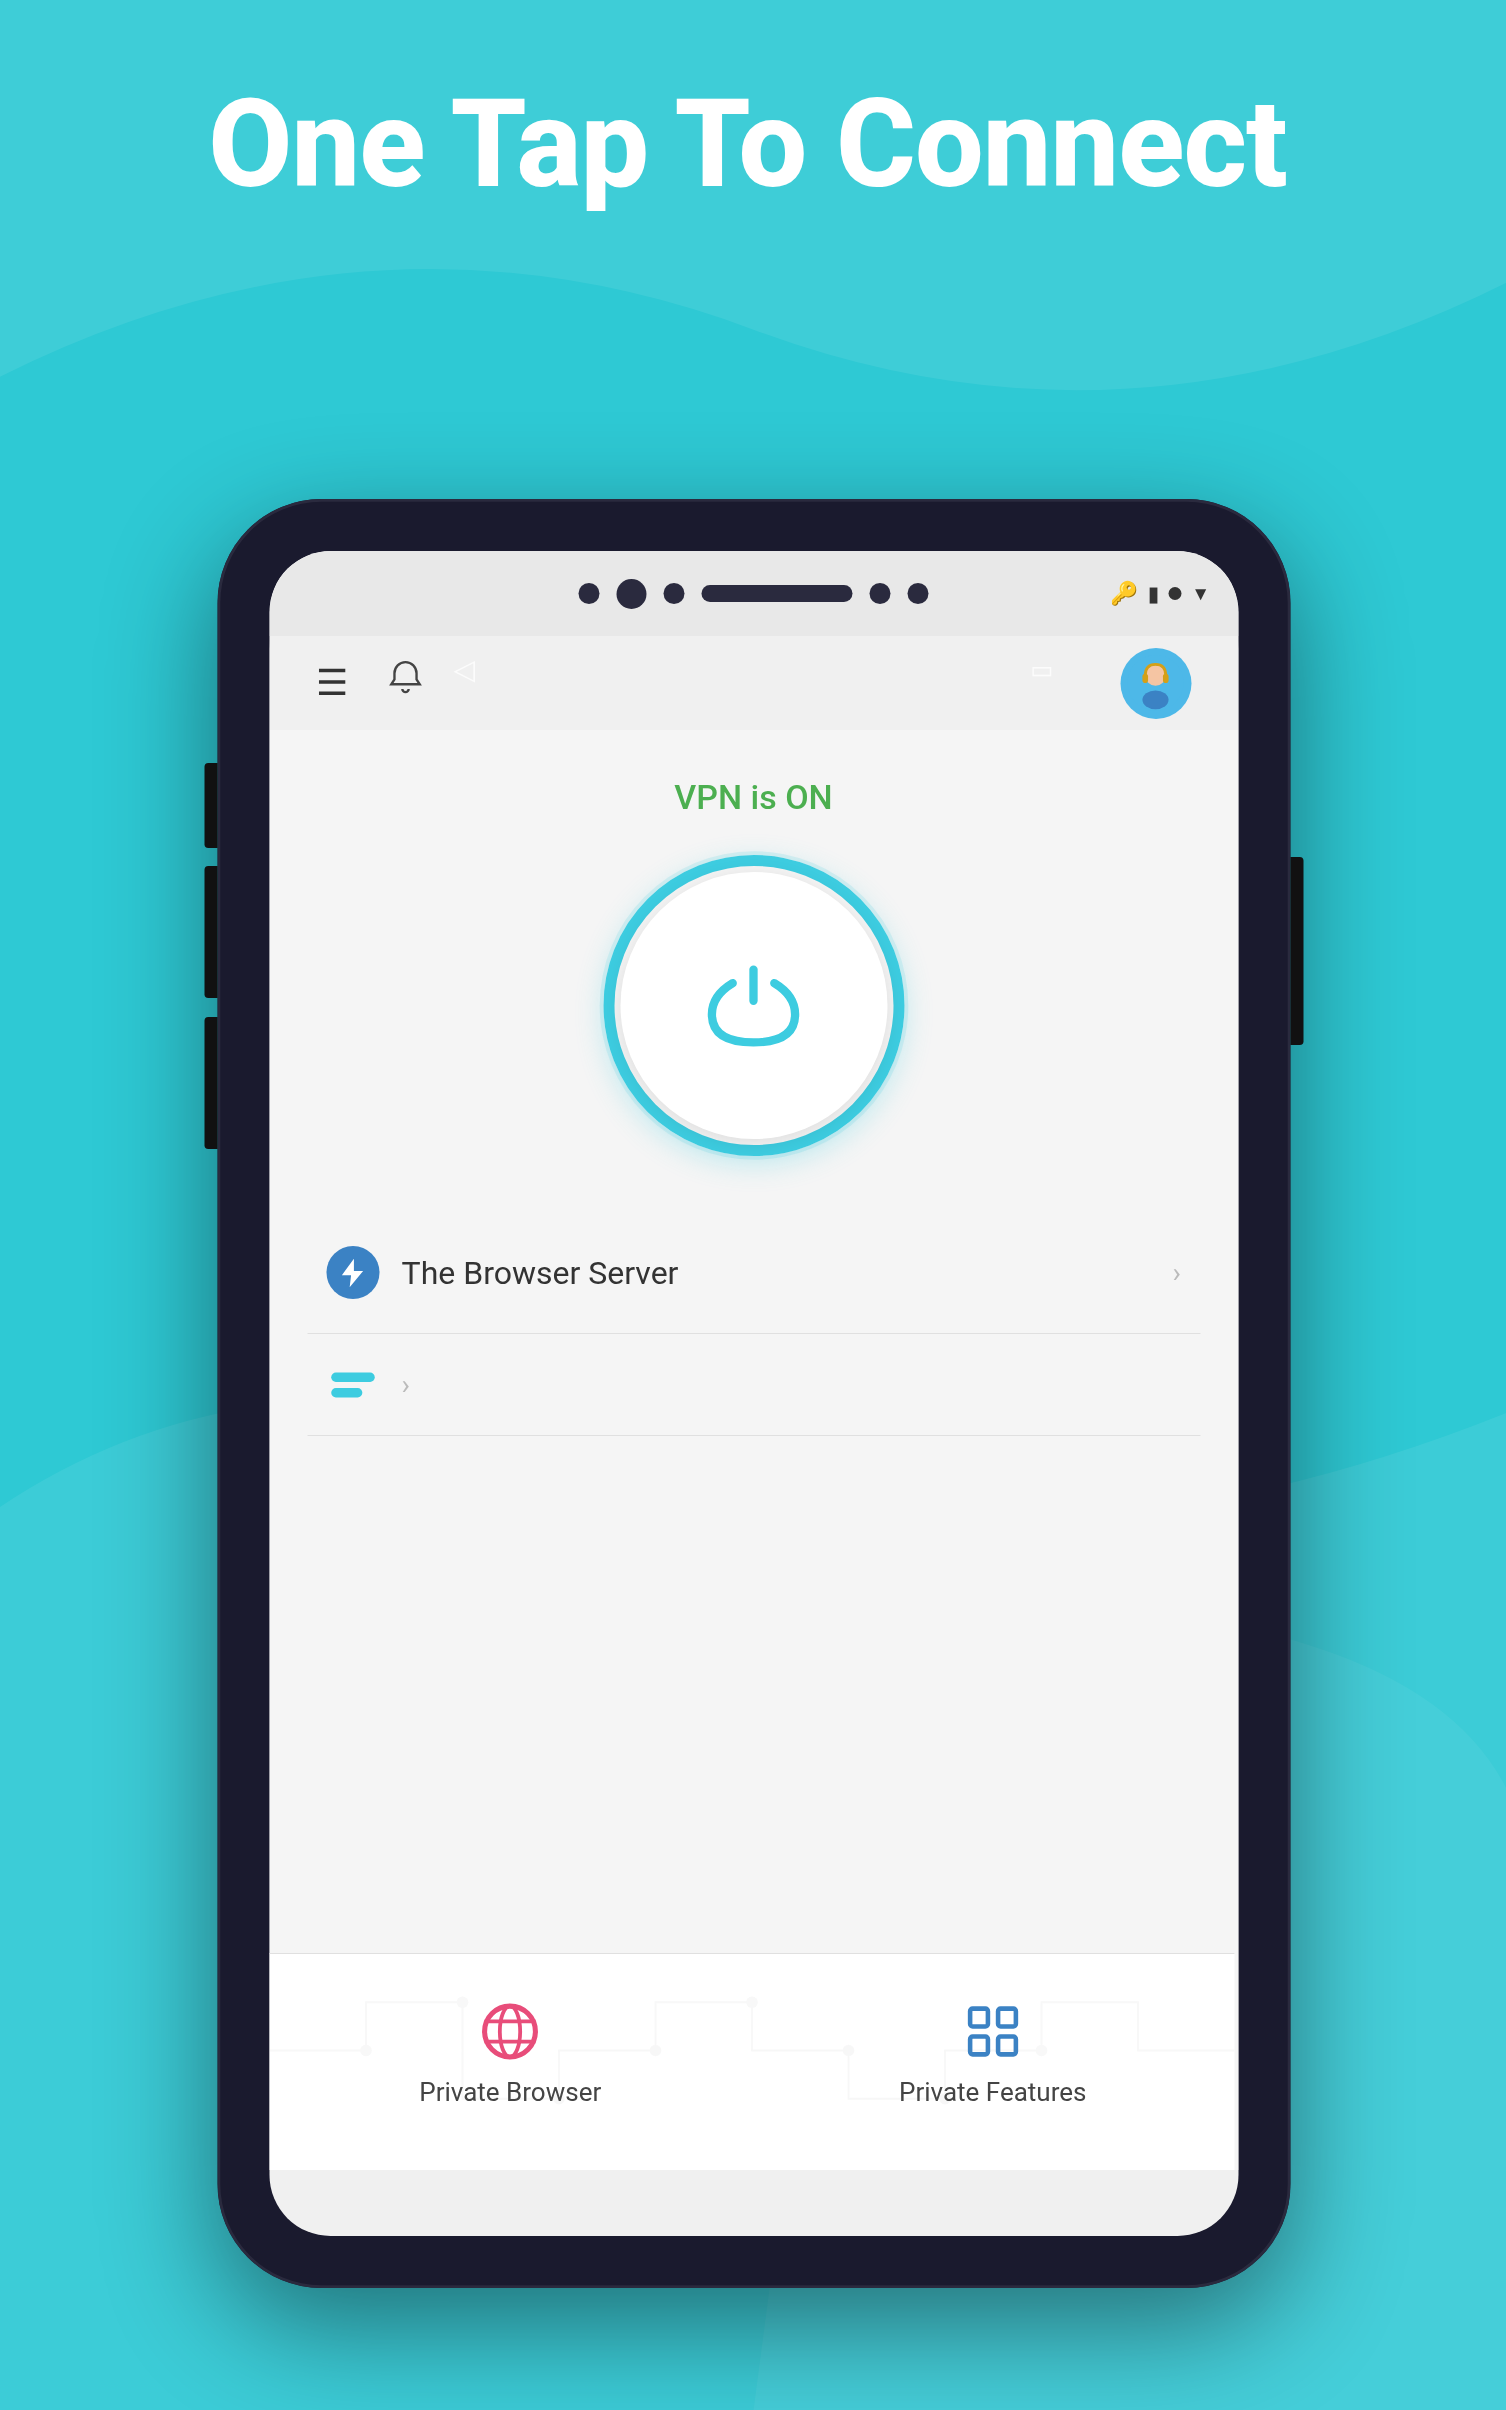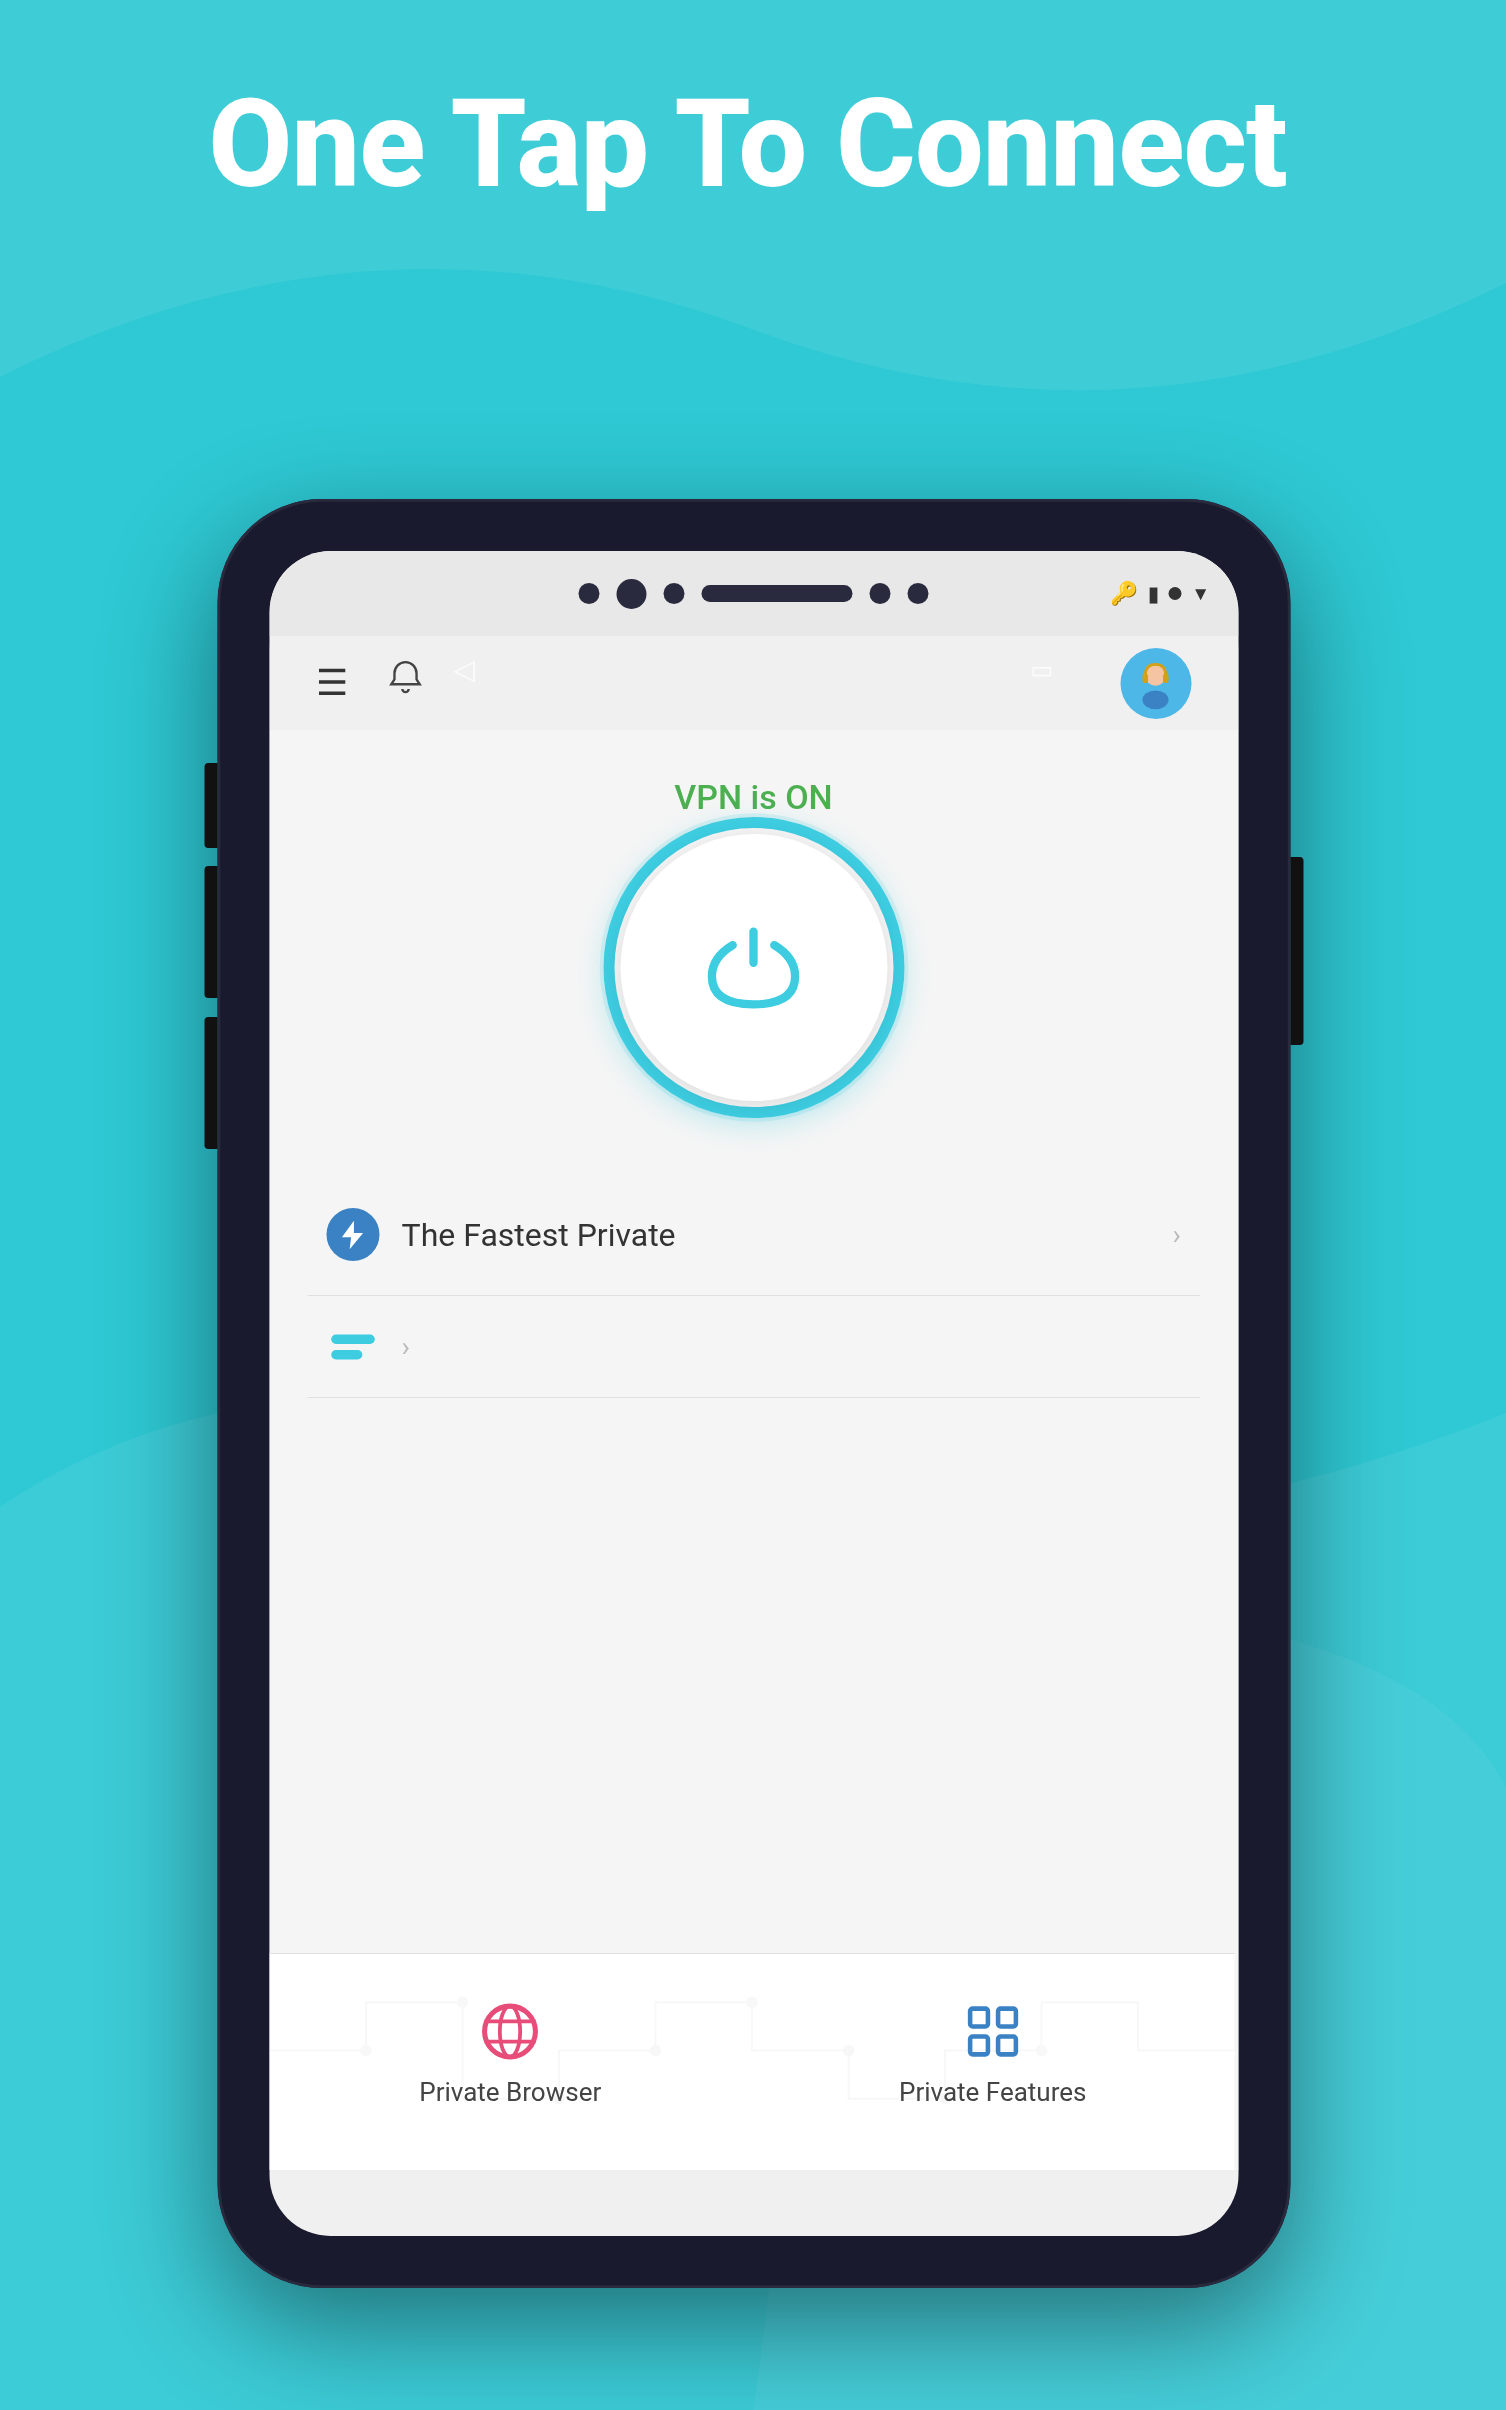--- a/index.html
+++ b/index.html
@@ -208,20 +208,21 @@
       display: flex;
       flex-direction: column;
       align-items: center;
       padding: 47px 0 0 0;
     }
 
     .vpn-status {
       font-size: 34px;
       color: #4caf50;
       font-weight: 500;
+      margin-bottom: 38px;
     }
 
     
     .power-btn-container {
       position: relative;
       width: 301px;
       height: 301px;
       margin-bottom: 56px;
     }
 
@@ -466,21 +467,21 @@
           </div>
 
           <div class="server-options">
 
             <div class="server-row">
               <div class="server-icon">
                 <svg width="34" height="34" viewBox="0 0 24 24" fill="white" xmlns="http://www.w3.org/2000/svg">
                   <path d="M13 2L4.5 13.5H11L10 22L19.5 10.5H13L13 2Z"></path>
                 </svg>
               </div>
-              <span class="server-text">The Fastest Private</span>
+              <span class="server-text">The Browser Server</span>
               <span class="chevron">›</span>
             </div>
 
             <div class="server-row">
               <div class="protocol-icon">
                 <svg width="53" height="34" viewBox="0 0 56 36" xmlns="http://www.w3.org/2000/svg">
                   <rect y="2" width="56" height="12" rx="6" fill="#3dcce0"></rect>
                   <rect y="22" width="40" height="12" rx="6" fill="#3dcce0"></rect>
                 </svg>
               </div>

